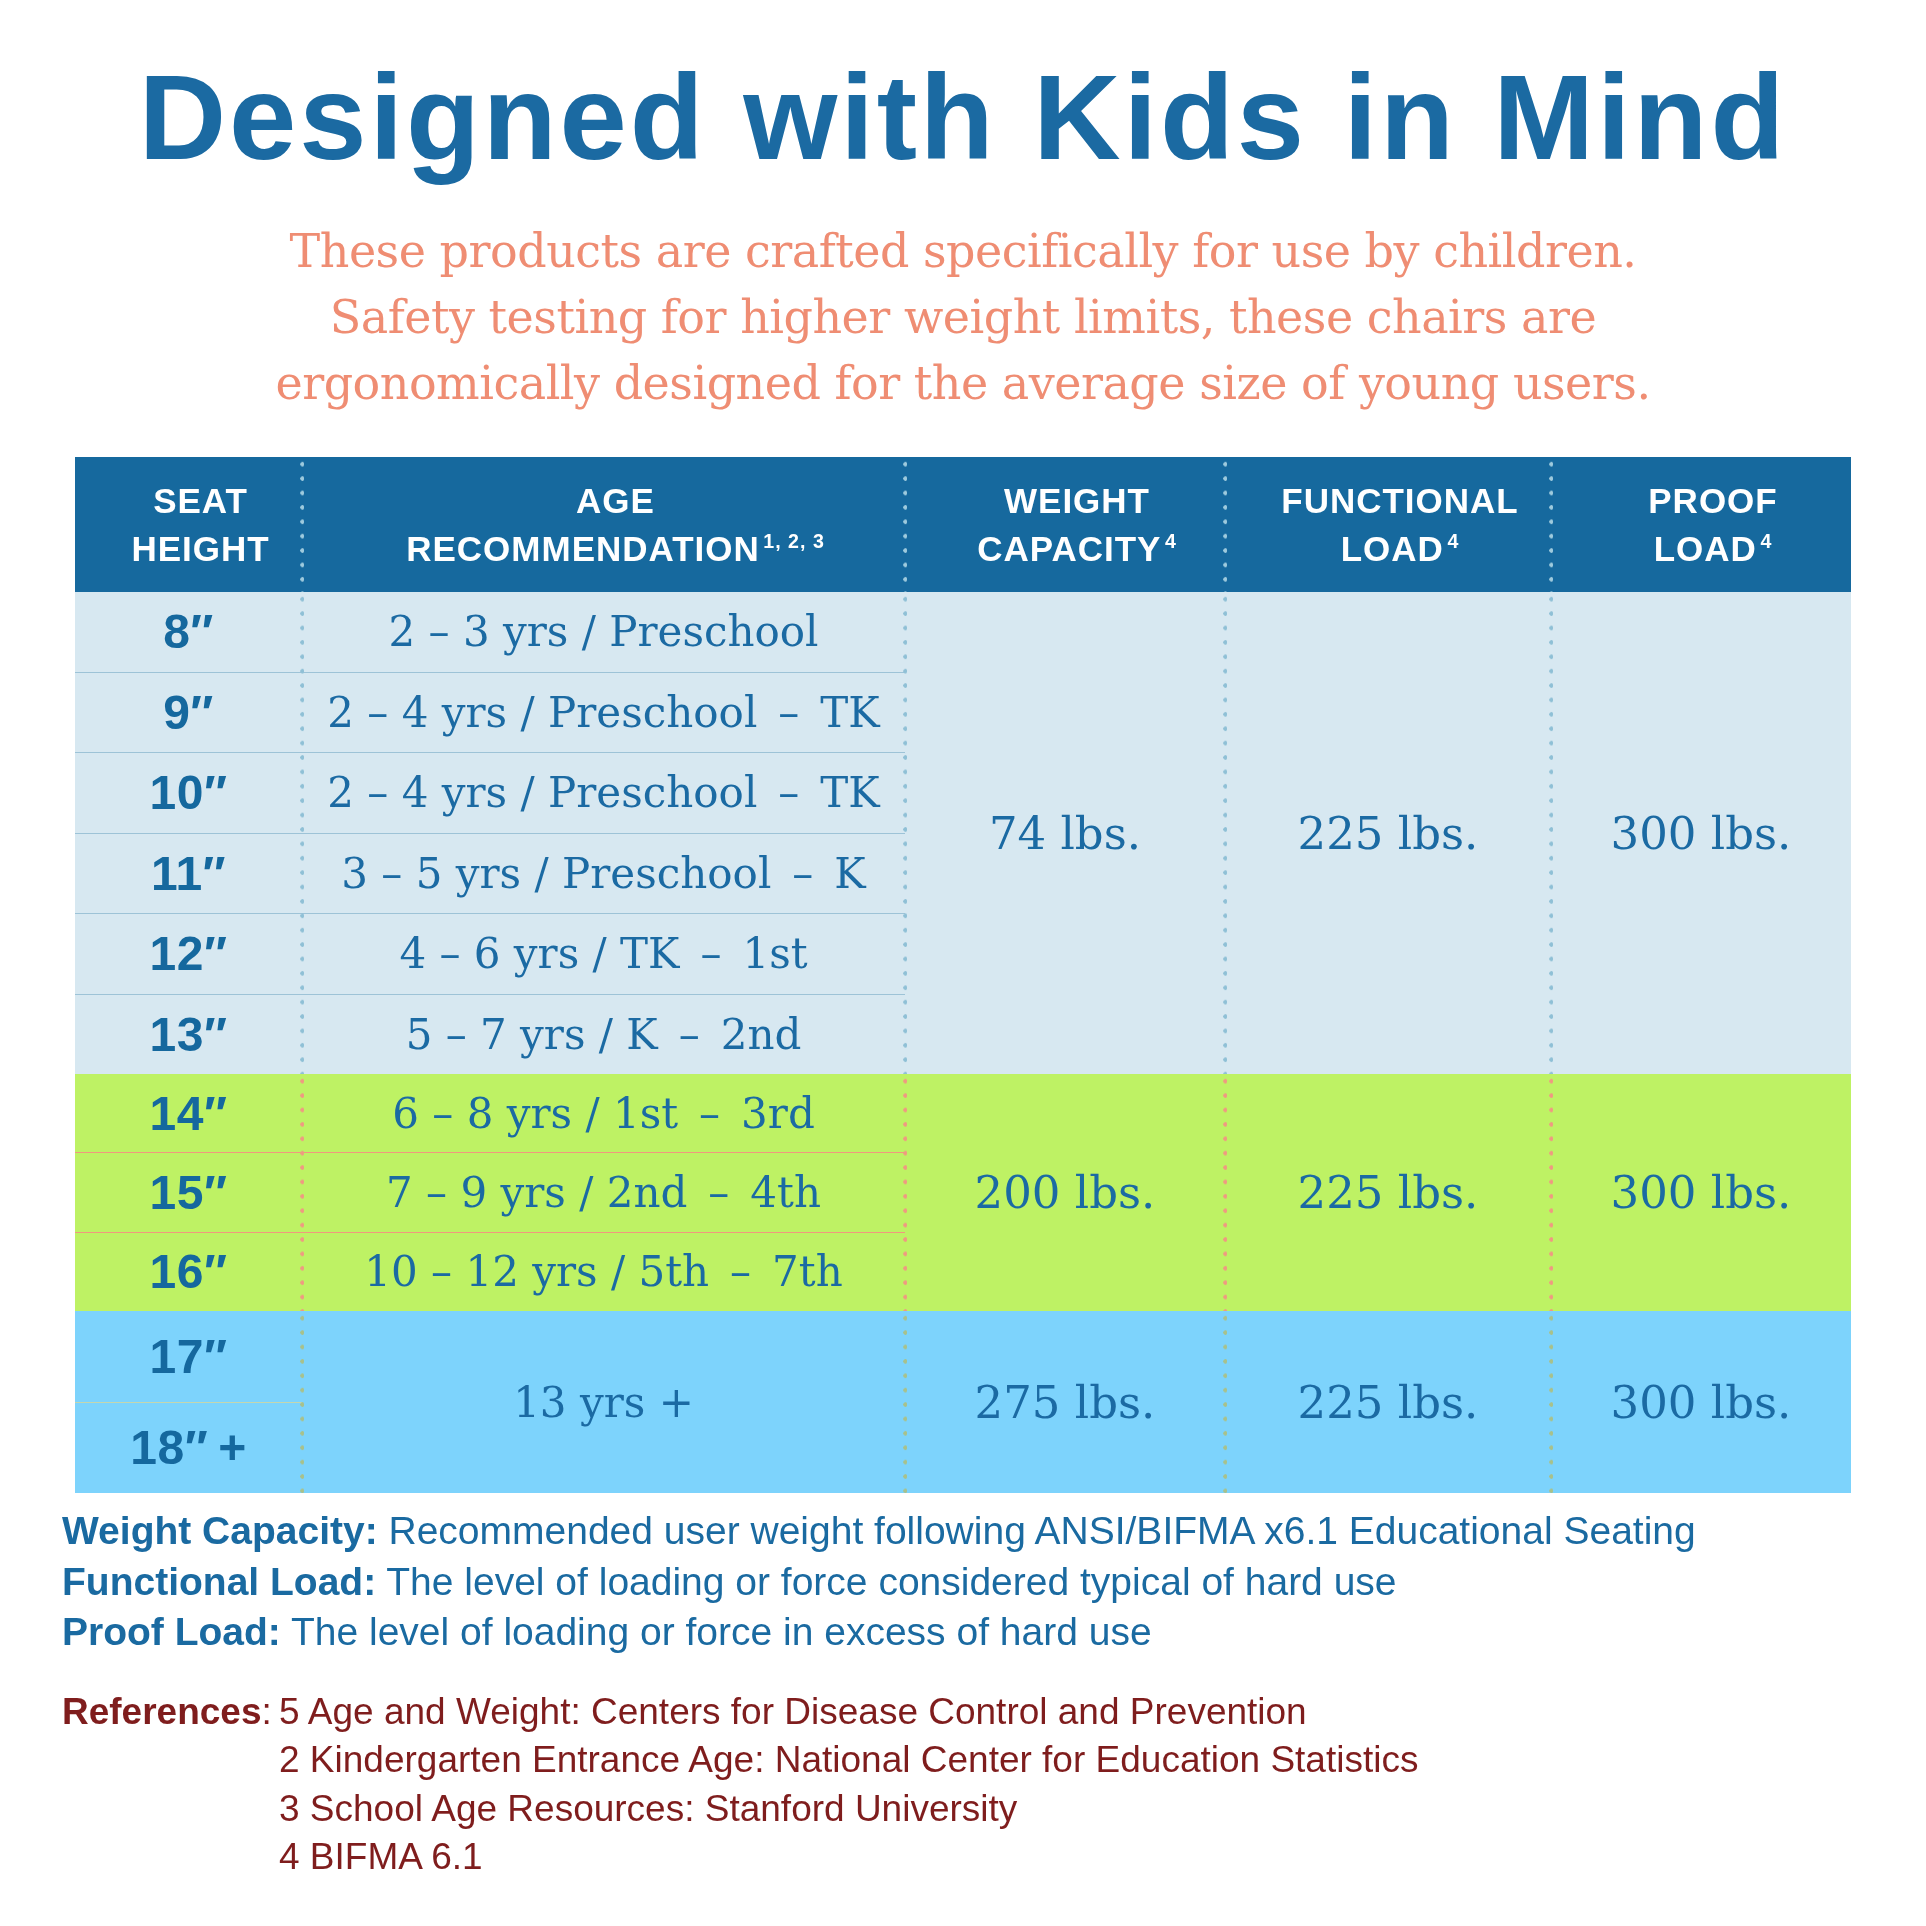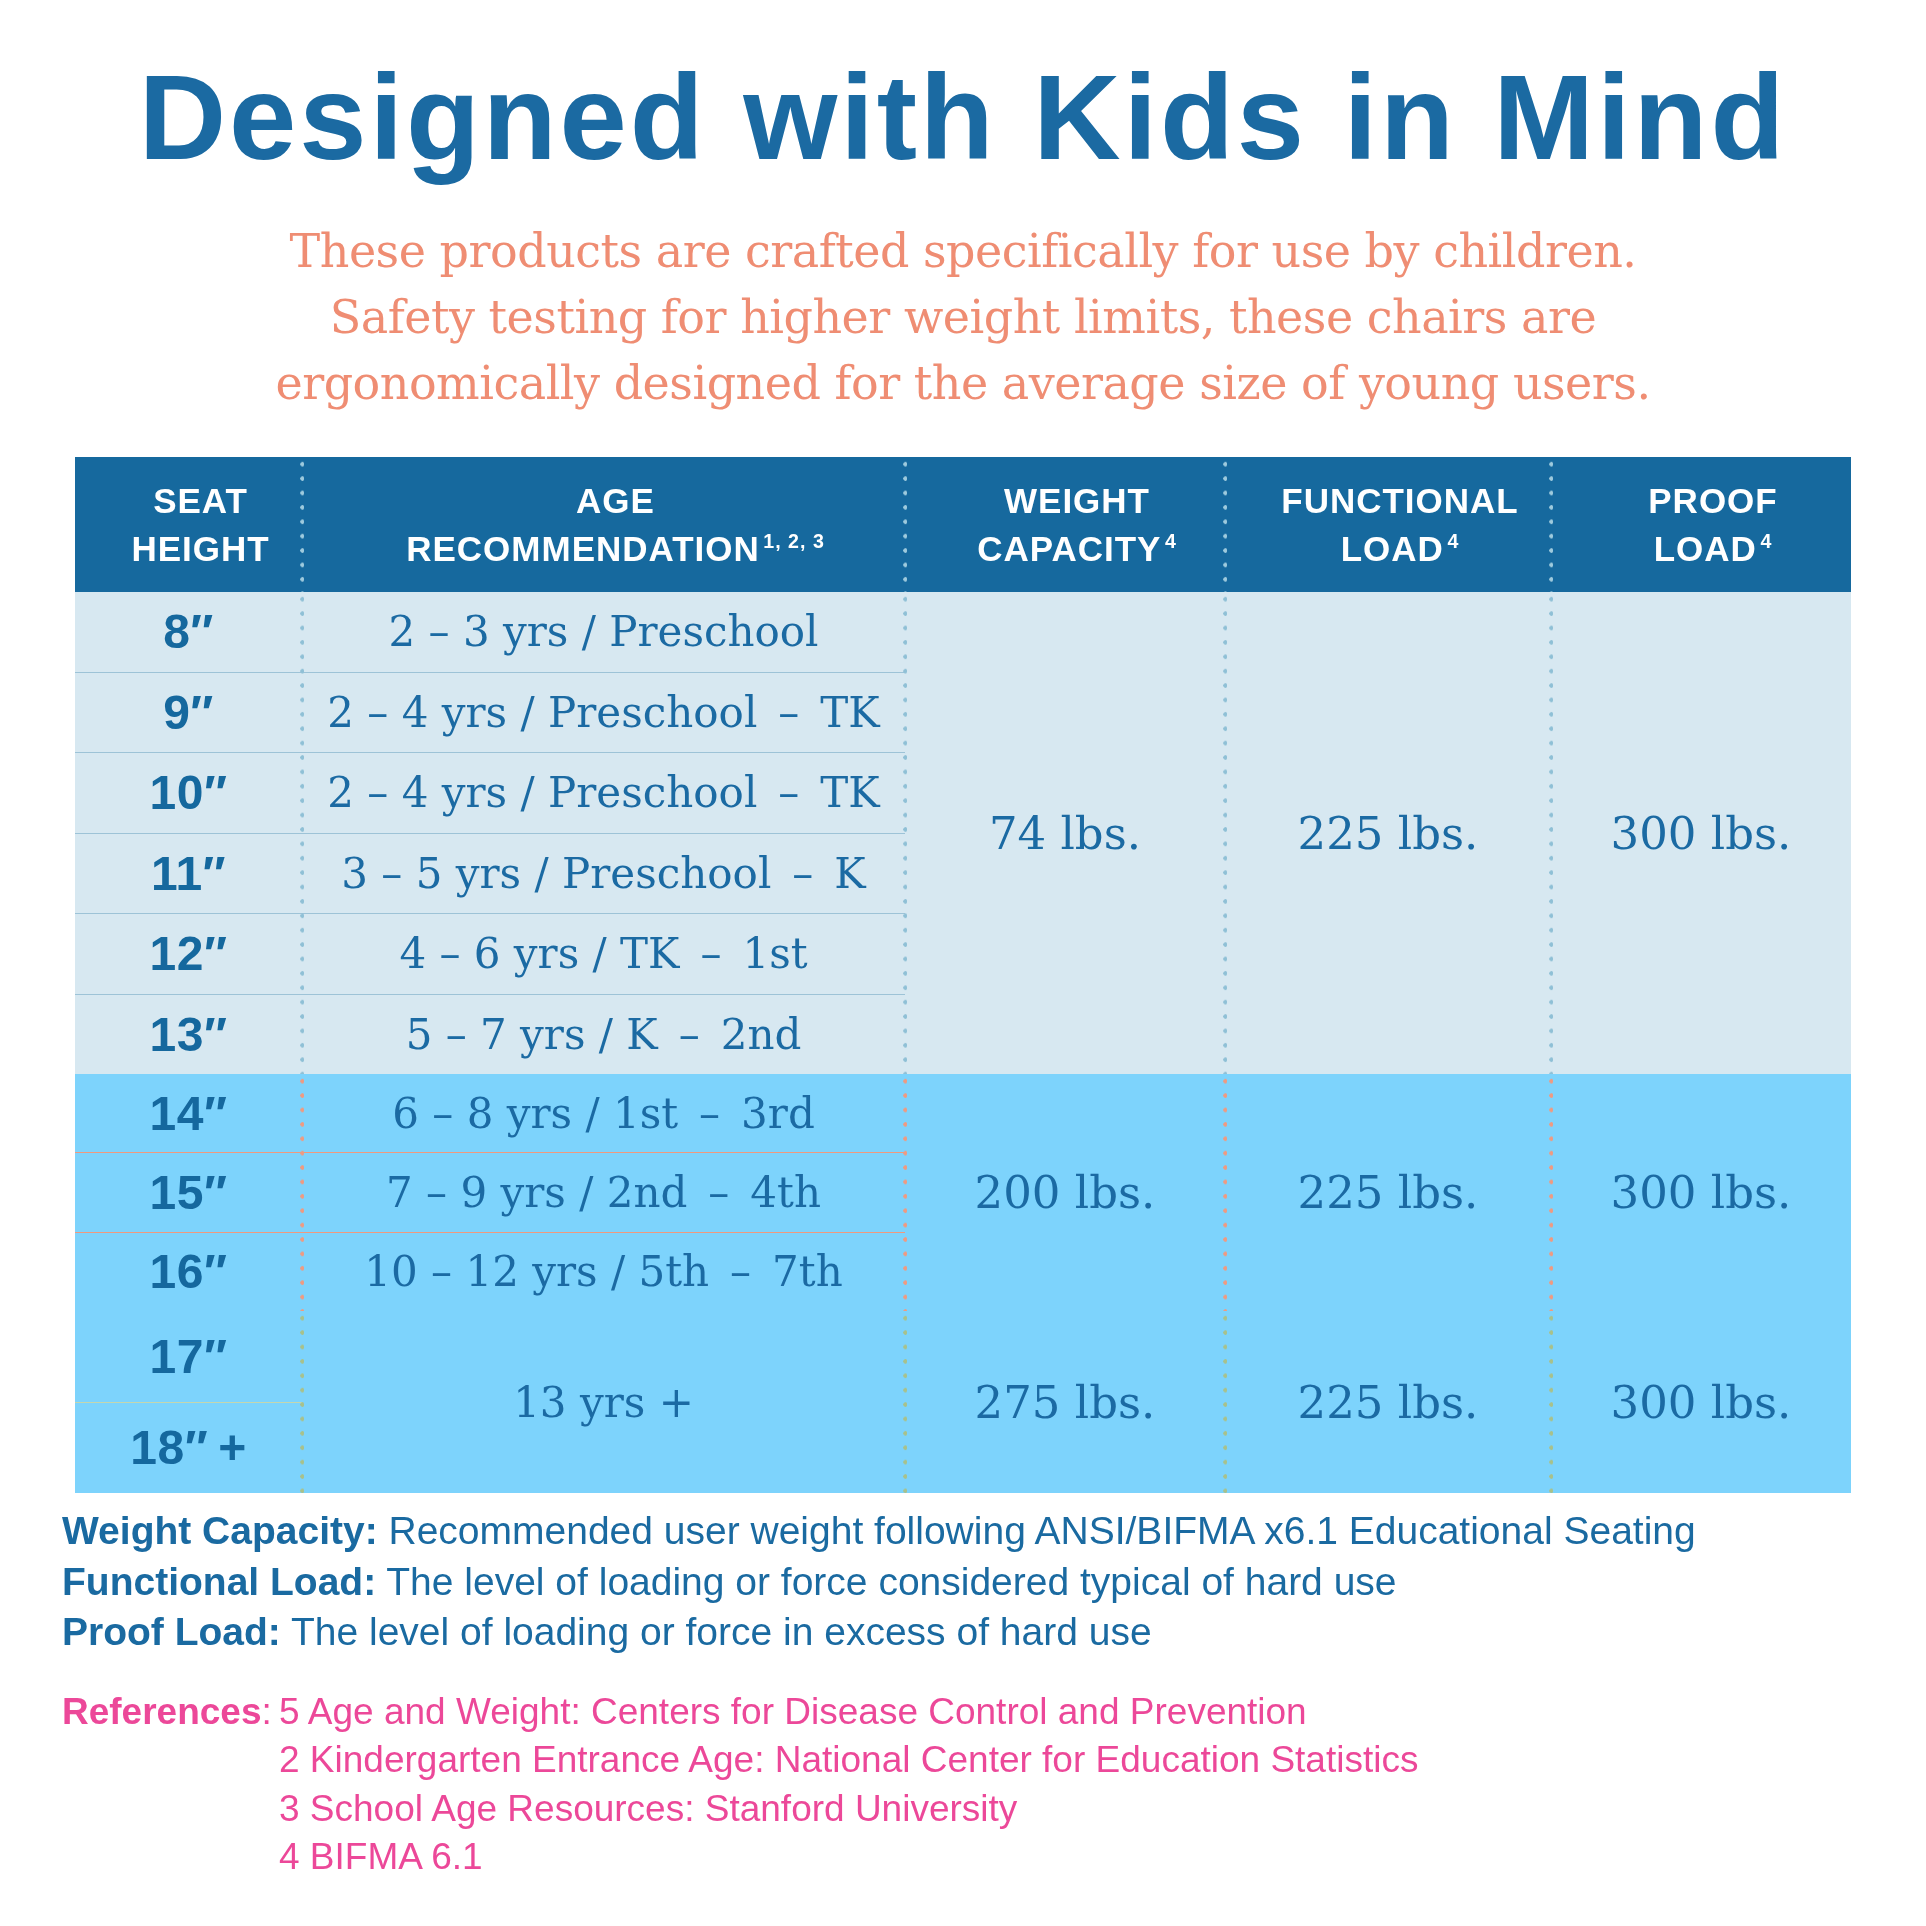--- a/index.html
+++ b/index.html
@@ -66,21 +66,21 @@
     vertical-align: super;
     margin-left: 0.18em;
     font-weight: 700;
   }
 
   .group {
     display: grid;
     grid-template-columns: 227px 603px 320px 326px 300px;
   }
   .g-blue  { background: #d7e8f1; --line: #9dc3d7; --dot: #8fc0d6; height: 482px; }
-  .g-pink  { background: #7dd3fc; --line: #f0997e; --dot: #ef9a81; height: 237px; }
+  .g-pink  { background: #bef264; --line: #f0997e; --dot: #ef9a81; height: 237px; }
   .g-green { background: #7dd3fc; --line: #c4d6ae; --dot: #a8c18b; height: 182px; }
 
   .group > *, .thead > * { position: relative; }
   .thead > .th + .th::before,
   .group > * + *::before {
     content: "";
     position: absolute;
     left: -2.4px; top: 0; bottom: 0;
     width: 4.8px;
     background-image: radial-gradient(circle at 2.4px 7.2px, var(--dot) 1.9px, rgba(0,0,0,0) 2.4px);
@@ -131,21 +131,21 @@
     line-height: 1.3;
   }
   .defs b { font-weight: 700; }
 
   
   .refs {
     position: absolute;
     left: 62px; top: 1688px; right: 48px;
     display: flex;
     align-items: flex-start;
-    color: #ec4899;
+    color: #7f1d1d;
     font-size: 37px;
     line-height: 1.31;
   }
   .refs-label { flex: none; width: 217px; font-weight: 700; }
   .refs-label span { font-weight: 400; }
   .refs-items p { margin: 0; }
 </style>
 </head>
 <body>
 

